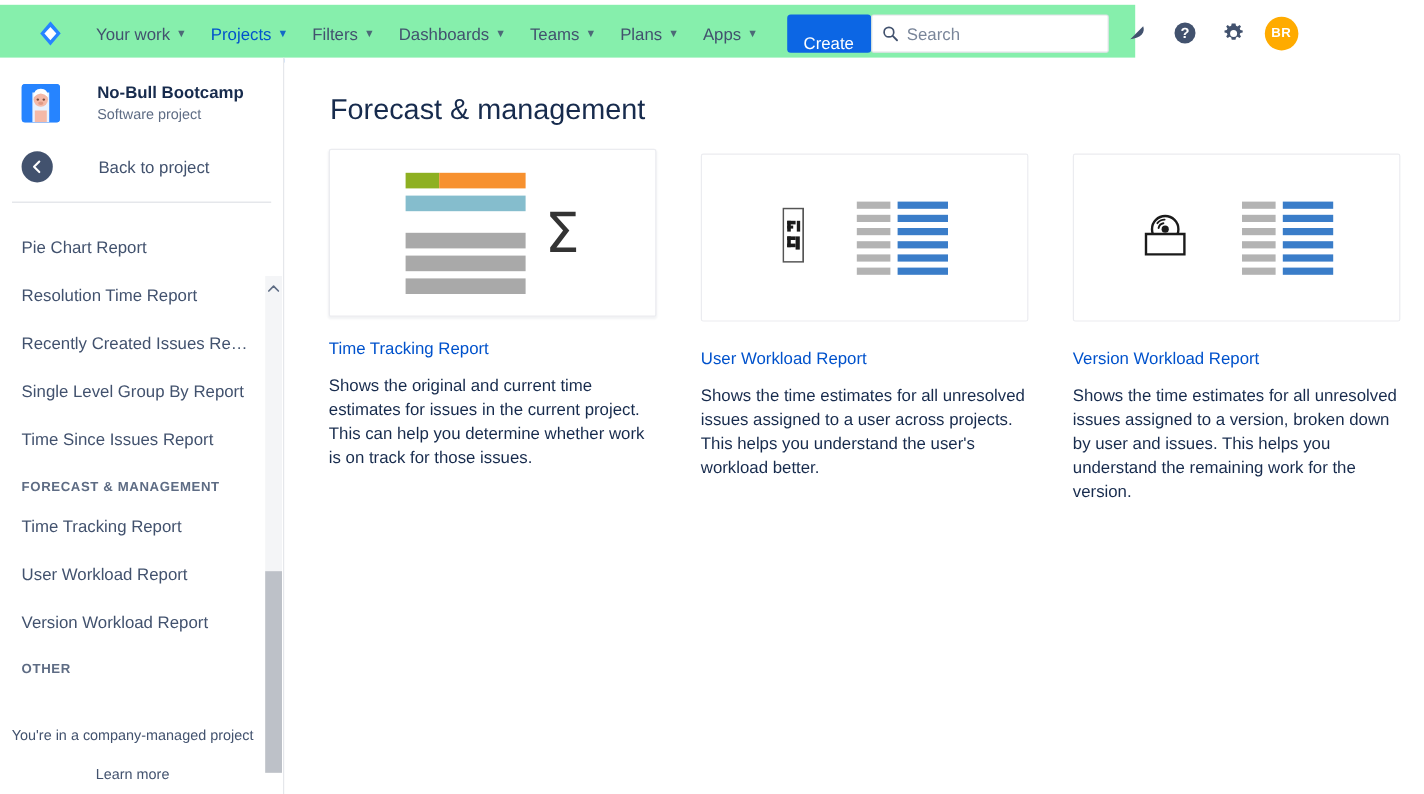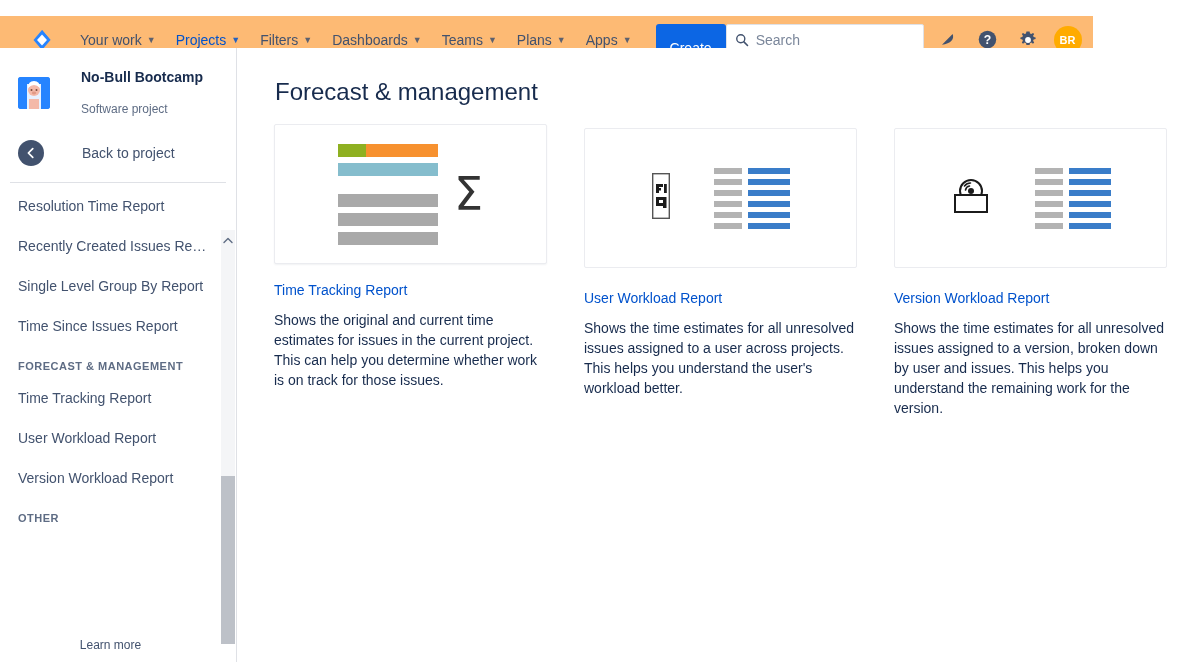--- a/index.html
+++ b/index.html
@@ -6,22 +6,22 @@
   html, body {
     width: 1187px; height: 662px;
     font-family: "Liberation Sans", sans-serif;
     background: #ffffff;
     overflow: hidden;
     color: #172b4d;
   }
 
   
   .topnav {
-    position: absolute; left: 0; top: 16px; width: 1093px; height: 48px;
-    background: #fdba74;
+    position: absolute; left: 0; top: 4px; width: 946px; height: 48px;
+    background: #86efac;
     border-bottom: 1px solid #dfe1e6;
     display: flex; align-items: center;
   }
   .appswitcher {
     width: 22px; height: 22px; margin-left: 12px; margin-right: 10px;
     display: grid; grid-template-columns: repeat(3, 1fr); grid-template-rows: repeat(3, 1fr);
     gap: 2px; padding: 2px; cursor: pointer;
   }
   .appswitcher i { background: #42526e; border-radius: 1px; display: block; }
   .jiralogo { width: 26px; height: 26px; margin-right: 16px; cursor: pointer;
@@ -68,21 +68,21 @@
   .sidebar {
     position: absolute; left: 0; top: 48px; width: 237px; height: 614px;
     background: #ffffff; border-right: 1px solid #dfe1e6;
   }
   .proj-head { display: flex; align-items: center; padding: 20px 0 0 18px; cursor: pointer; gap: 19px; }
   .proj-avatar {
     width: 32px; height: 32px; border-radius: 3px; flex: none; margin-right: 12px;
     overflow: hidden; background: #2684ff;
   }
   .proj-name { font-size: 14px; font-weight: 700; color: #172b4d; line-height: 18px; }
-  .proj-type { font-size: 12px; color: #5e6c84; line-height: 17px; margin-top: 15px; }
+  .proj-type { font-size: 12px; color: #5e6c84; line-height: 17px; margin-top: 1px; }
   .back-row { display: flex; align-items: center; padding: 22px 0 0 18px; cursor: pointer; gap: 24px; }
   .back-circle {
     width: 26px; height: 26px; border-radius: 50%; background: #42526e; flex: none;
     display: flex; align-items: center; justify-content: center; margin-right: 14px;
   }
   .back-label { font-size: 14px; color: #42526e; }
   .side-divider { margin: 16px 10px 0 10px; height: 1px; background: #dfe1e6; }
 
   .side-scroll {
     position: absolute; left: 0; top: 138px; width: 221px; height: 450px;
@@ -266,40 +266,42 @@
       <svg width="14" height="14" viewBox="0 0 16 16">
         <path d="M10 3 L5 8 L10 13" fill="none" stroke="#fff" stroke-width="2" stroke-linecap="round" stroke-linejoin="round"></path>
       </svg>
     </div>
     <div class="back-label">Back to project</div>
   </div>
 
   <div class="side-divider"></div>
 
   <div class="side-scroll">
+    <div class="side-item">Pie Chart Report</div>
     <div class="side-item">Resolution Time Report</div>
     <div class="side-item">Recently Created Issues Re…</div>
     <div class="side-item">Single Level Group By Report</div>
     <div class="side-item">Time Since Issues Report</div>
     <div class="side-section">FORECAST &amp; MANAGEMENT</div>
     <div class="side-item">Time Tracking Report</div>
     <div class="side-item">User Workload Report</div>
     <div class="side-item">Version Workload Report</div>
     <div class="side-section">OTHER</div>
   </div>
 
   <div class="sb-track"></div>
   <div class="sb-arrow">
     <svg width="10" height="7" viewBox="0 0 10 7">
       <path d="M1 5.5 L5 1.5 L9 5.5" fill="none" stroke="#5e6c84" stroke-width="1.4" stroke-linecap="round" stroke-linejoin="round"></path>
     </svg>
   </div>
   <div class="sb-thumb"></div>
 
   <div class="side-footer">
+    <div class="footer-line1">You're in a company-managed project</div>
     <div class="footer-link">Learn more</div>
   </div>
 </div>
 
 <div class="main">
 
   <div class="page-title">Forecast &amp; management</div>
 
   <div class="cards">
 

